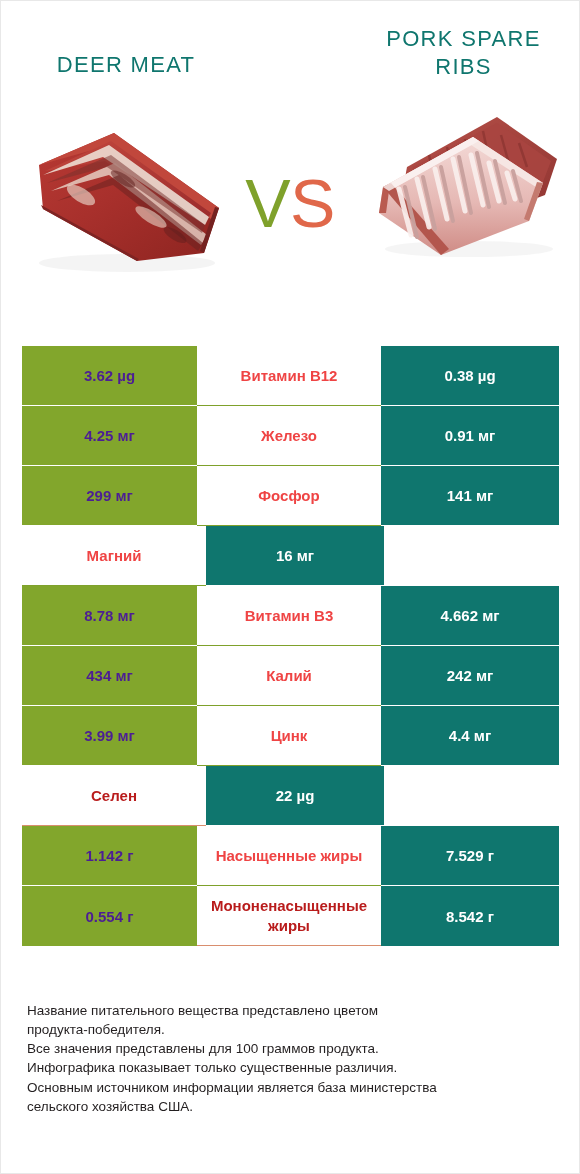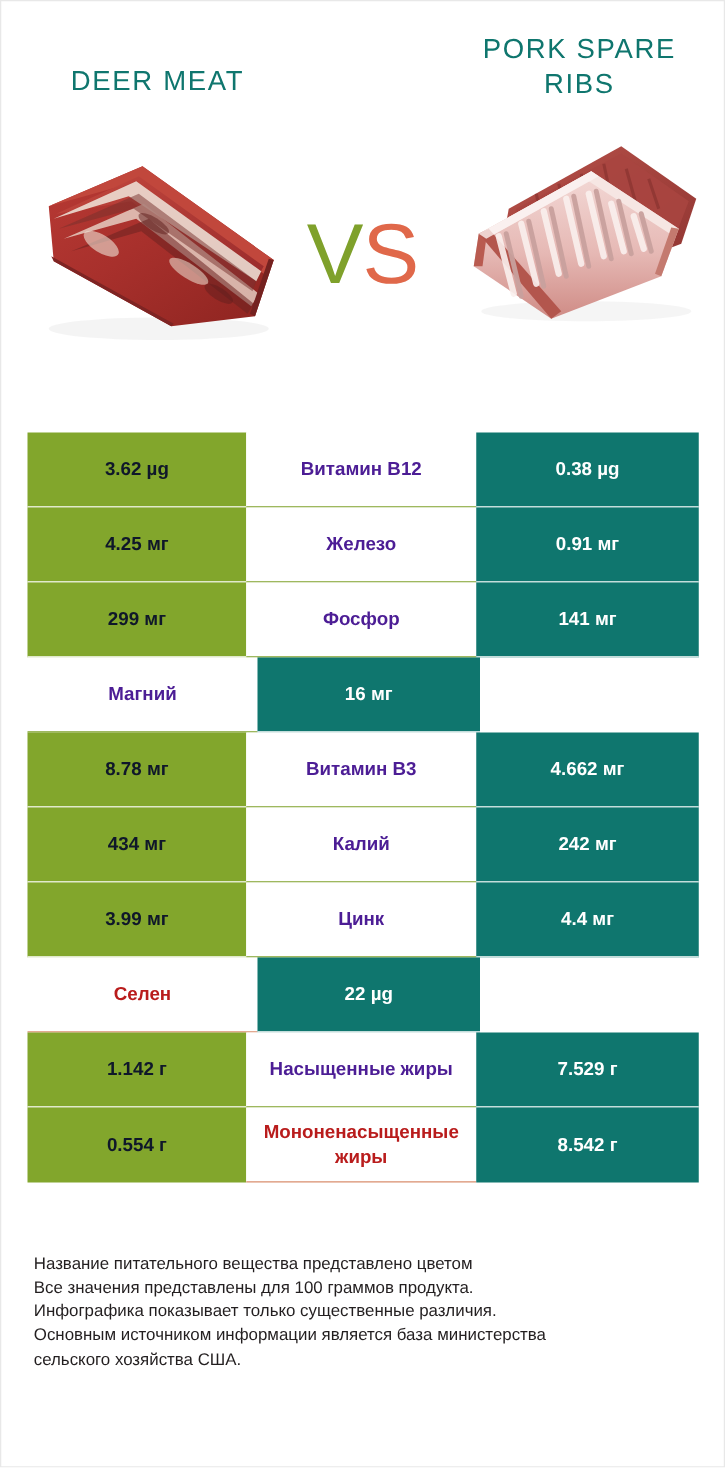--- a/index.html
+++ b/index.html
@@ -100,21 +100,21 @@
   .cell {
     display: flex;
     align-items: center;
     justify-content: center;
     text-align: center;
     box-sizing: border-box;
   }
   .cell-left {
     width: 175px;
     background: #82a62c;
-    color: #0f172a;
+    color: #4c1d95;
     font-size: 15px;
     font-weight: bold;
     border-bottom: 1px solid #ffffff;
   }
   .cell-right {
     width: 178px;
     background: #0f766e;
     color: #ffffff;
     font-size: 15px;
     font-weight: bold;
@@ -133,21 +133,21 @@
   .cell-mid .label-inner {
     display: block;
     width: 100%;
     white-space: normal;
   }
   .cell-mid.clip .label-inner {
     white-space: nowrap;
     overflow: visible;
   }
   .row.win-green .cell-mid {
-    color: #4c1d95;
+    color: #ef4444;
     border-bottom: 1px solid #7fa12b;
   }
   .row.win-orange .cell-mid {
     color: #b91c1c;
     border-bottom: 1px solid #d98e6e;
   }
   .row:last-child .cell-left,
   .row:last-child .cell-right {
     border-bottom: none;
   }
@@ -335,19 +335,20 @@
             <span style="display:block;white-space:nowrap;">Мононенасыщенные</span>
             <span style="display:block;">жиры</span>
           </span>
         </div>
         <div class="cell cell-right">8.542 г</div>
       </div>
     </div>
 
   <div class="footer">
     <p>Название питательного вещества представлено цветом</p>
+    <p>продукта-победителя.</p>
     <p>Все значения представлены для 100 граммов продукта.</p>
     <p>Инфографика показывает только существенные различия.</p>
     <p>Основным источником информации является база министерства</p>
     <p>сельского хозяйства США.</p>
   </div>
 
 </div>
 
 </body></html>

